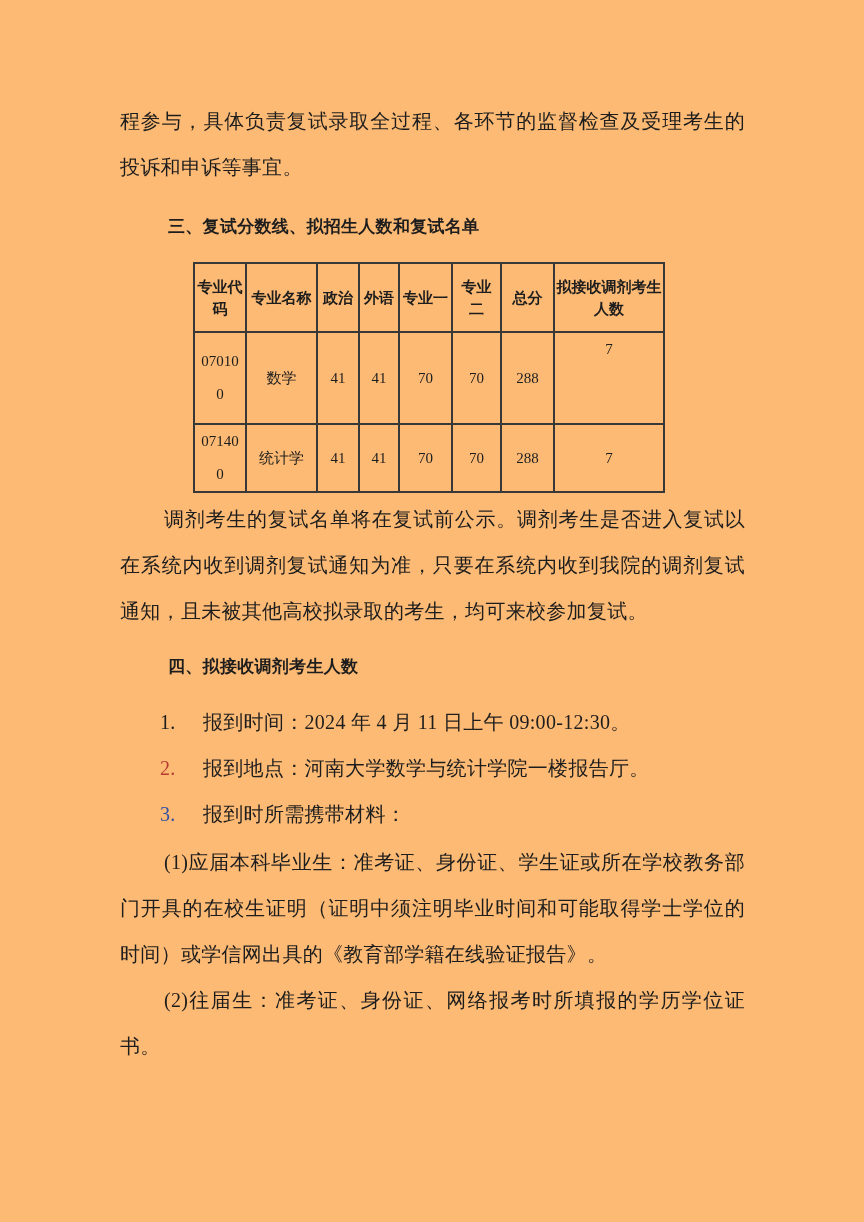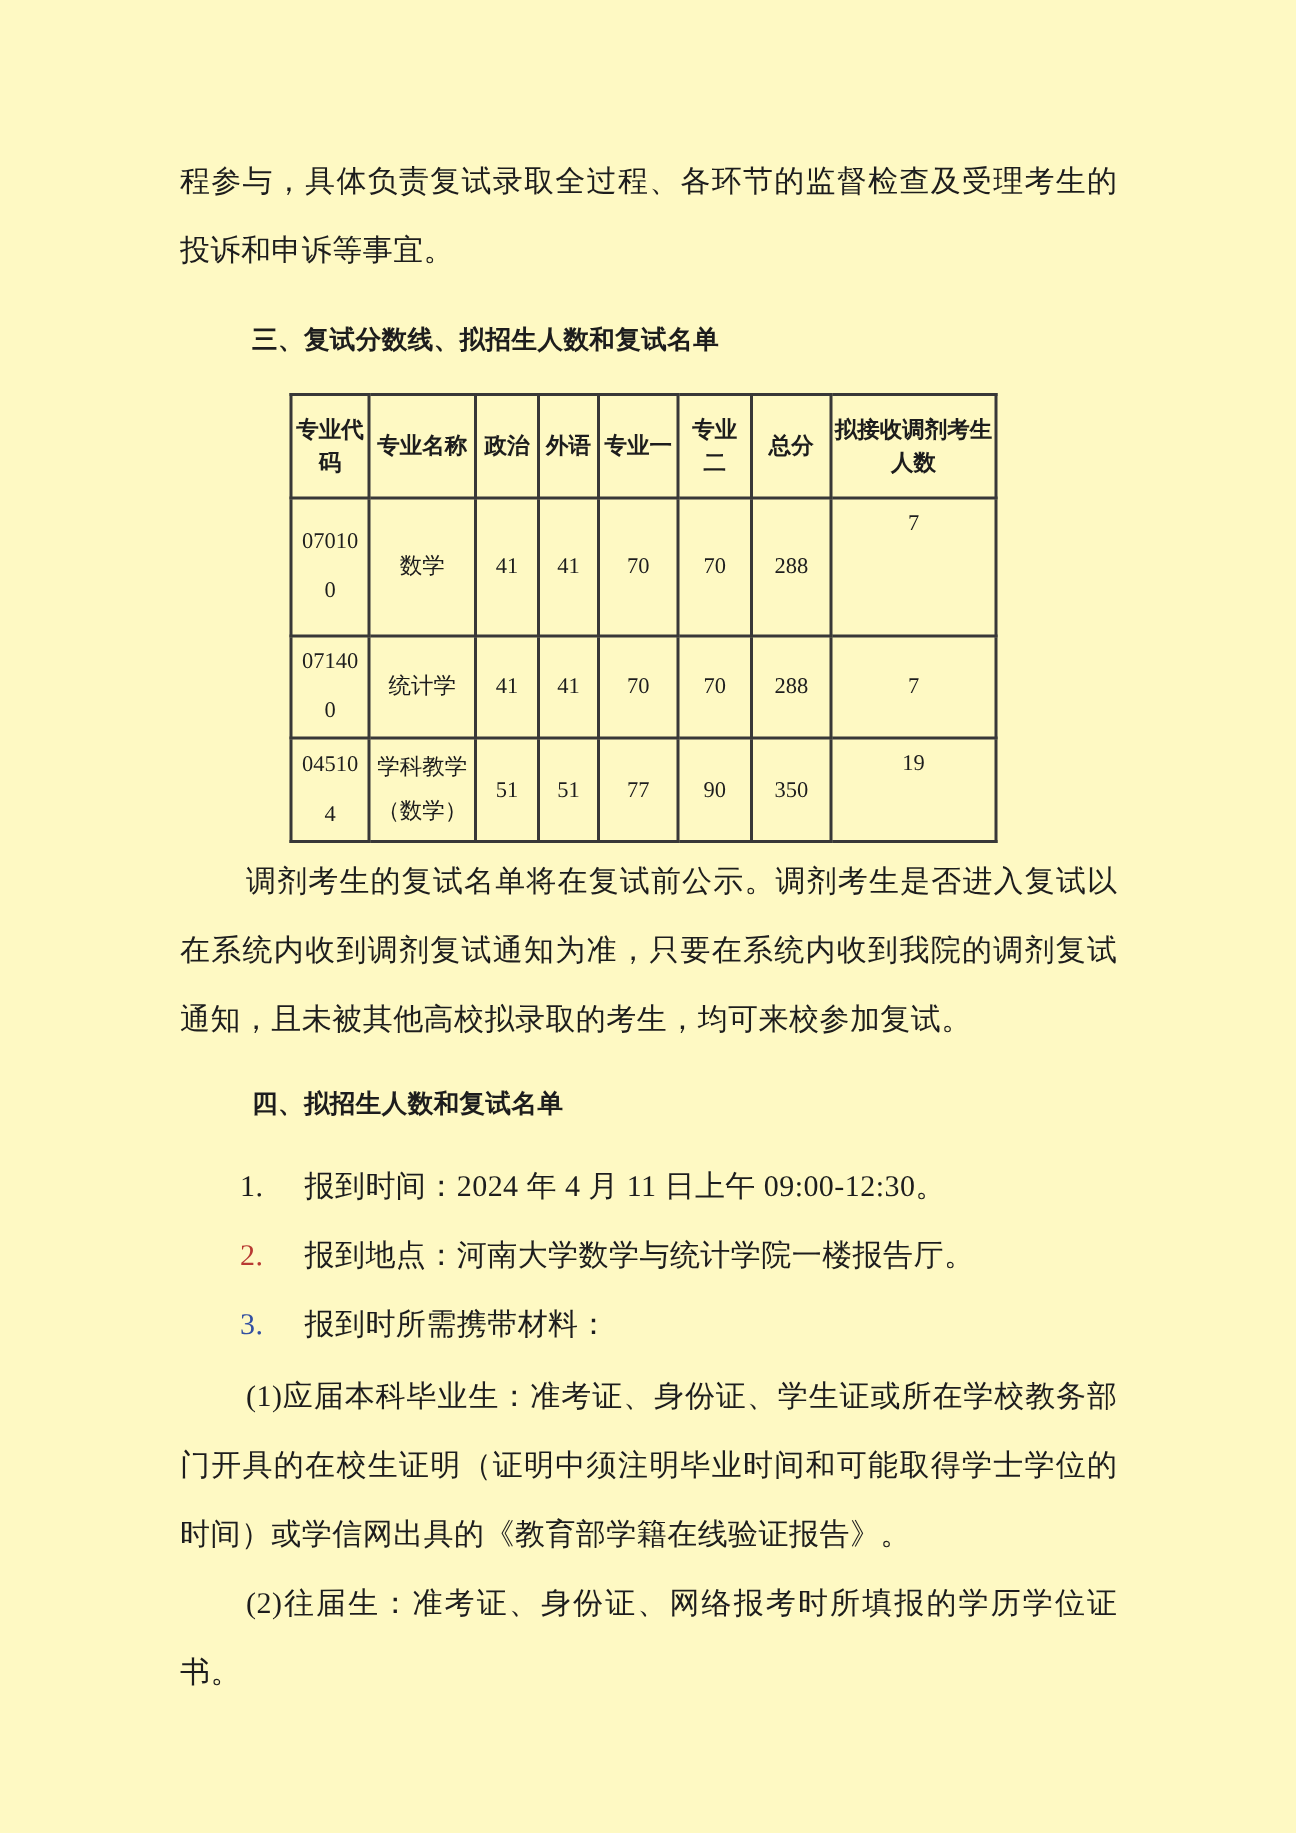--- a/index.html
+++ b/index.html
@@ -6,21 +6,21 @@
   body {
     width: 864px; height: 1222px;
     background: #ffffff;
     font-family: "Liberation Serif", sans-serif; 
     color: #1d1d1d;
     -webkit-font-smoothing: antialiased;
   }
   .page {
     position: relative;
     width: 864px; height: 1222px;
-    background: #fef9c3;
+    background: #fdba74;
     overflow: hidden;
   }
   .content {
     padding: 98px 119px 0 120px;
     width: 625px;
   }
   .para {
     margin: 0;
     font-size: 20px;
     line-height: 46px;
@@ -139,36 +139,26 @@
         <tr>
           <td class="cell-code">071400</td>
           <td class="cell-major">统计学</td>
           <td>41</td>
           <td>41</td>
           <td>70</td>
           <td>70</td>
           <td>288</td>
           <td class="cell-transfer">7</td>
         </tr>
-        <tr>
-          <td class="cell-code">045104</td>
-          <td class="cell-major">学科教学（数学）</td>
-          <td>51</td>
-          <td>51</td>
-          <td>77</td>
-          <td>90</td>
-          <td>350</td>
-          <td class="cell-transfer">19</td>
-        </tr>
       </tbody>
     </table>
 
     <p class="para indent note-para">调剂考生的复试名单将在复试前公示。调剂考生是否进入复试以在系统内收到调剂复试通知为准，只要在系统内收到我院的调剂复试通知，且未被其他高校拟录取的考生，均可来校参加复试。</p>
 
-    <h2 class="heading heading-4">四、拟招生人数和复试名单</h2>
+    <h2 class="heading heading-4">四、拟接收调剂考生人数</h2>
 
     <div class="checkin-list">
       <div class="list-item">
         <span class="num" style="color: rgb(29, 29, 29);">1.</span><span>报到时间：2024 年 4 月 11 日上午 09:00-12:30。</span>
       </div>
       <div class="list-item">
         <span class="num" style="color: rgb(184, 58, 51);">2.</span><span>报到地点：河南大学数学与统计学院一楼报告厅。</span>
       </div>
       <div class="list-item">
         <span class="num" style="color: rgb(51, 80, 162);">3.</span><span>报到时所需携带材料：</span>

